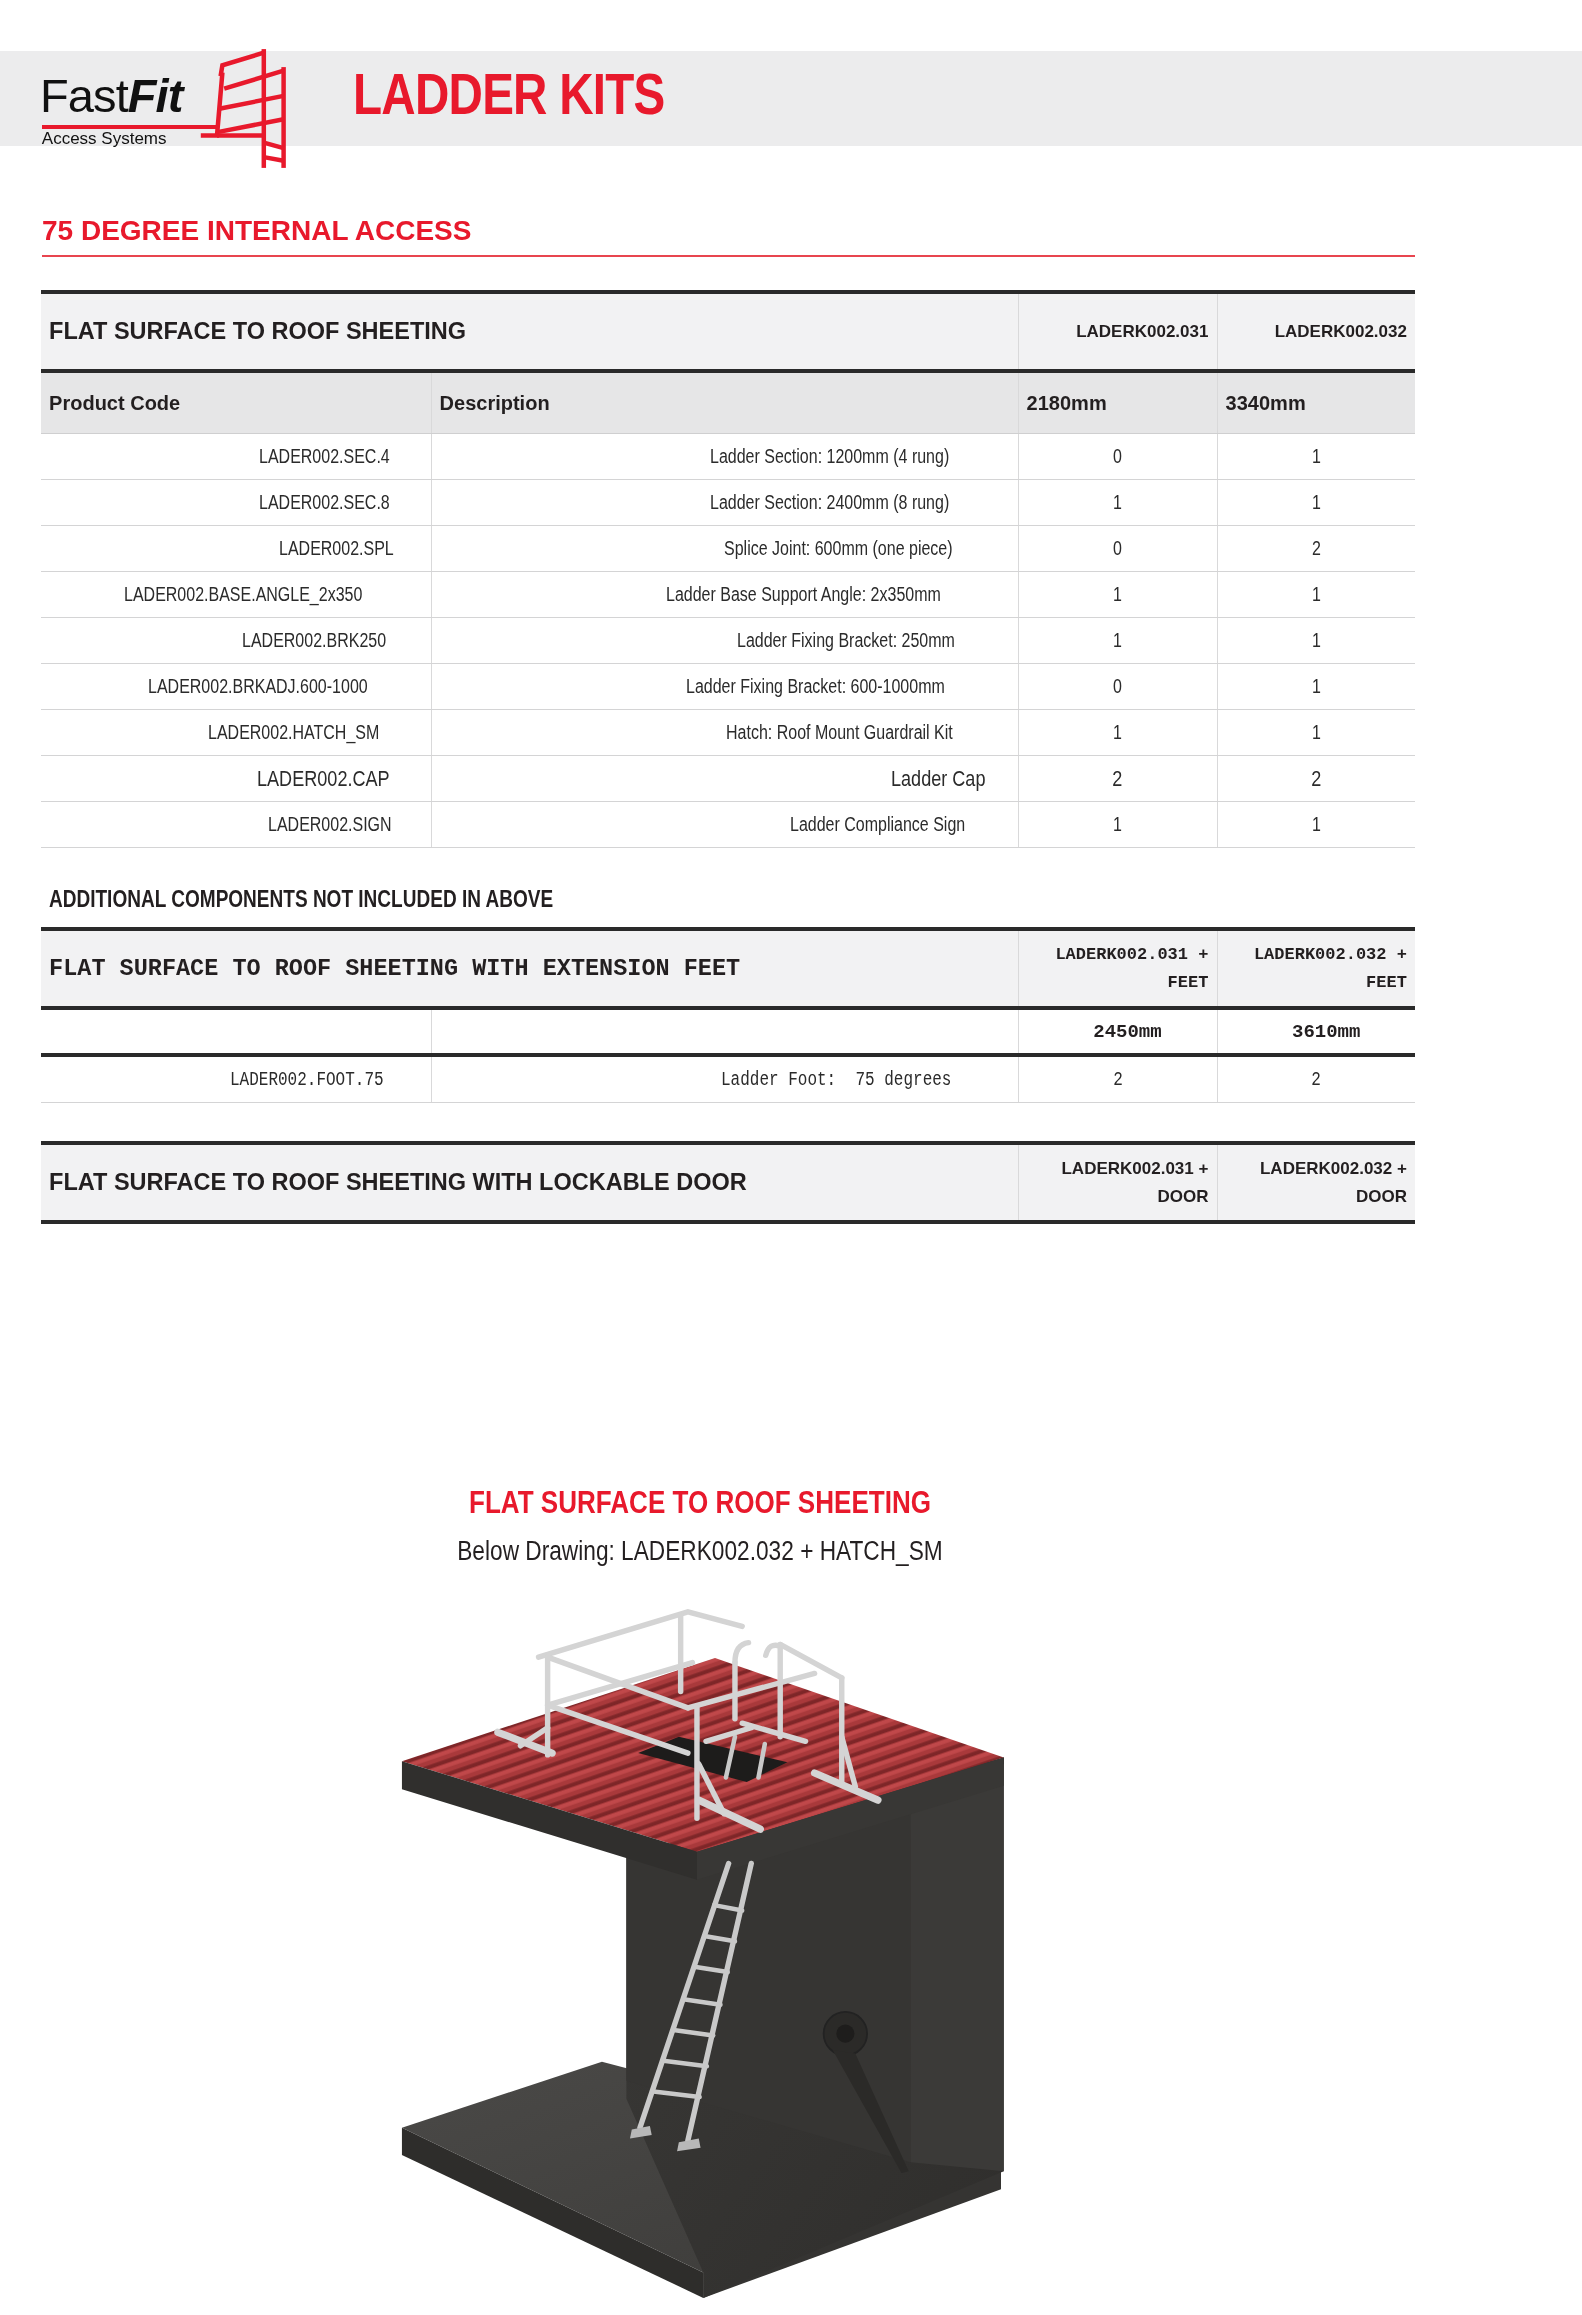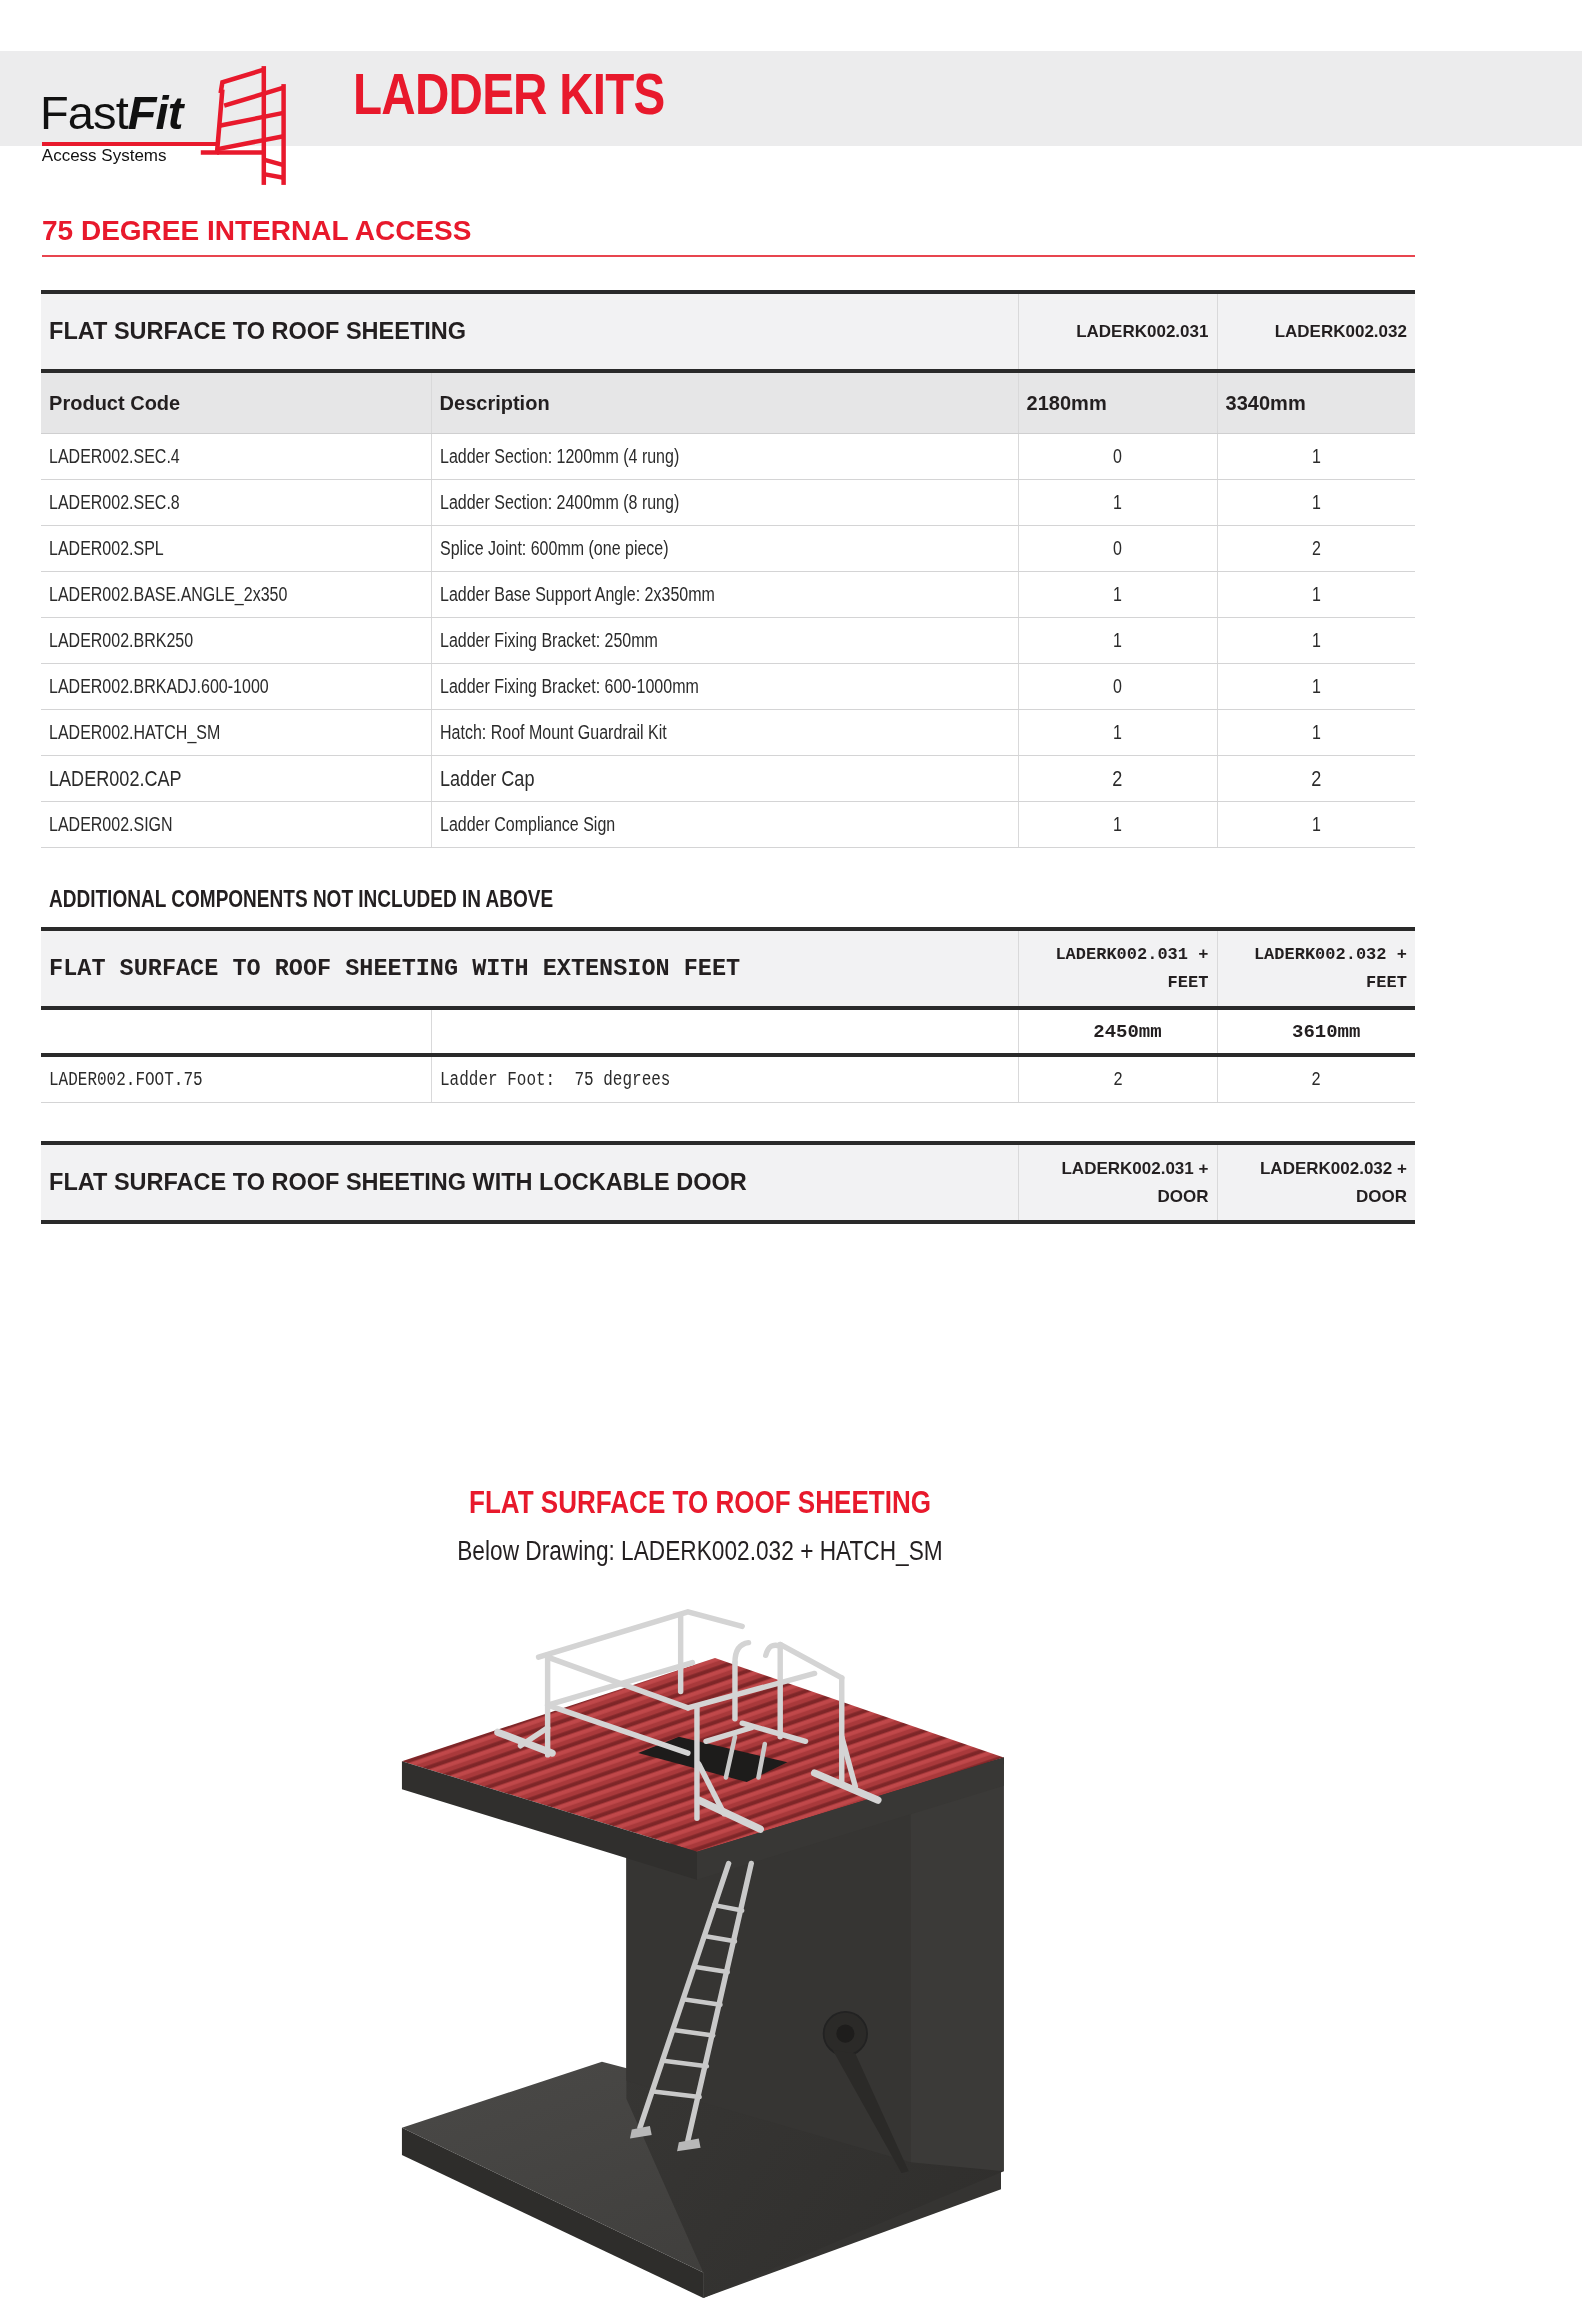--- a/index.html
+++ b/index.html
@@ -1,20 +1,20 @@
 <!DOCTYPE html>
 <html style="font-size:14.5px"><head>
 <meta charset="utf-8">
 <style>
   html, body { margin:0; padding:0; background:#ffffff; }
   body { width:1582px; height:2316px; position:relative; overflow:hidden;
          font-family:"Liberation Sans", sans-serif; color:#231f20; }
 
   .banner { position:absolute; left:0; top:51px; width:1582px; height:95px; background:#ececed; }
-  .logo { position:absolute; left:40px; top:62px; width:250px; height:127px; }
+  .logo { position:absolute; left:40px; top:45px; width:250px; height:127px; }
   .logo-text-fast { position:absolute; left:0; top:27px; font-size:47px; letter-spacing:-0.9px; color:#111; line-height:1; }
   .logo-text-fast b { font-style:italic; font-weight:bold; }
   .logo-rule { position:absolute; left:1.8px; top:80px; width:177px; height:3.6px; background:#e8192c; }
   .logo-sub { position:absolute; left:1.8px; top:85px; font-size:17px; color:#111; line-height:1; }
   .logo-ladder { position:absolute; left:159px; top:0; }
 
   .page-title { position:absolute; left:353px; top:65px; font-size:58px; font-weight:bold; color:#e8192c;
                 letter-spacing:-0.9px; transform:scaleX(0.82); transform-origin:left center; line-height:1; white-space:nowrap; }
 
   .section-title { position:absolute; left:42px; top:217px; font-size:28px; font-weight:bold; color:#e8192c; line-height:1; white-space:nowrap; }
@@ -24,21 +24,21 @@
   .tbl col.c1 { width:390px; } .tbl col.c2 { width:587px; } .tbl col.c3 { width:199px; } .tbl col.c4 { width:198px; }
   .tbl td { padding:0 8.1px; border-left:0.9px solid #d9d9da; vertical-align:middle; overflow:hidden; white-space:nowrap; }
   .tbl td:first-child { border-left:none; }
   .tbl tr.head td { background:#f2f2f3; height:75px; border-top:4.5px solid #2a2a2a; border-bottom:4.5px solid #2a2a2a; }
   .tbl tr.head td.htitle { font-weight:bold; font-size:23.5px; }
   .tbl tr.head td.hcode { text-align:right; font-weight:bold; font-size:17px; line-height:28px; white-space:normal; }
   .tbl tr.sub td { background:#e6e6e7; height:60px; font-weight:bold; font-size:20px; border-bottom:1.8px solid #cfcfd0; }
   .tbl tr.sub td.num { }
   .tbl tr.subw td { background:#ffffff; height:43px; font-weight:bold; font-size:19px; border-bottom:4.5px solid #2a2a2a; }
   .tbl tr.subw td.num { text-align:center;padding-left:28px; }
-  .tbl tr.row td { height:45px; font-size:20px; border-bottom:1.8px solid #d4d4d5; color:#2b2b2b; }
+  .tbl tr.row td { height:45px; font-size:20px; border-bottom:1.8px solid #d4d4d5; color:#2b2b2b;text-align:right; }
   .tbl tr.row td .nar { display:inline-block; transform:scaleX(0.8); transform-origin:left center; }
   .tbl tr.row td.num { text-align:center; }
   .tbl tr.row.big td { font-size:22.6px; }
   .tbl tr.row td.num span { display:inline-block; transform:scaleX(0.8); }
 
   .addl { position:absolute; left:49px; top:887px; font-size:24.4px; font-weight:bold; color:#231f20;
           transform:scaleX(0.78); transform-origin:left center; white-space:nowrap; line-height:1; }
 
   .draw-title { position:absolute; left:0; width:1400px; top:1487px; text-align:center; font-size:31px; font-weight:bold; color:#e8192c;
                 line-height:1; }

